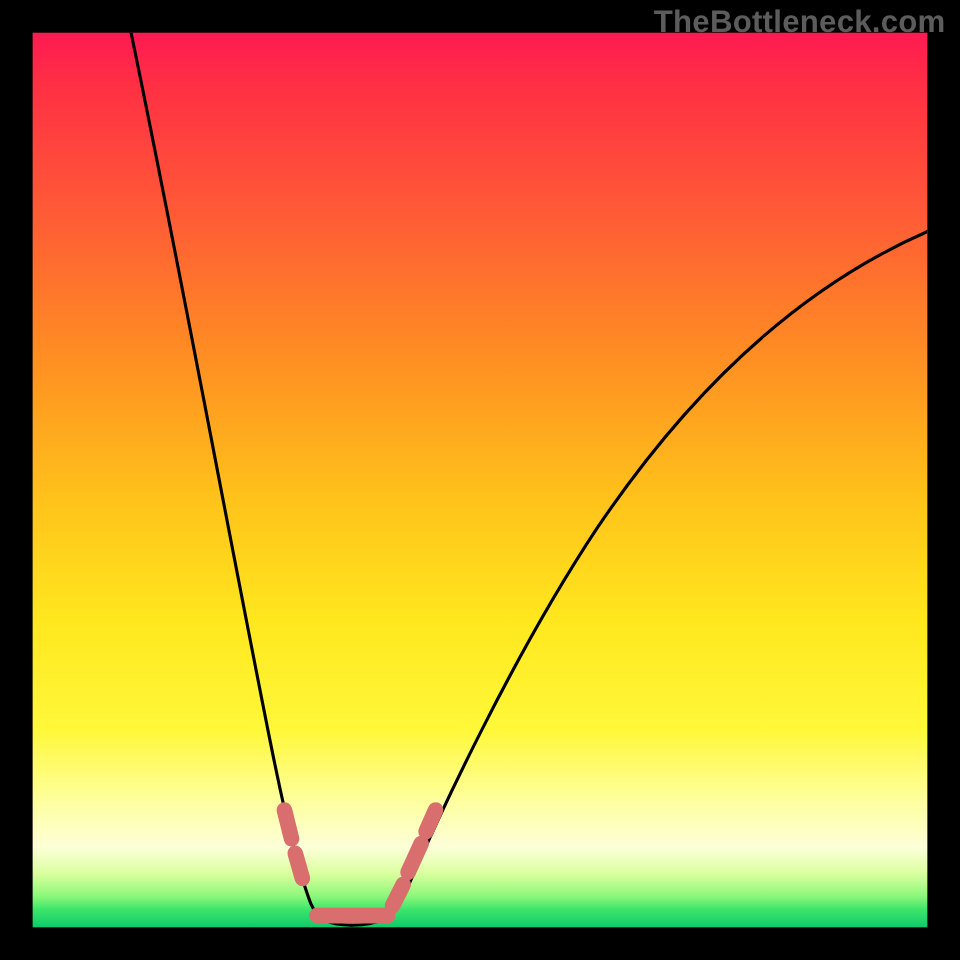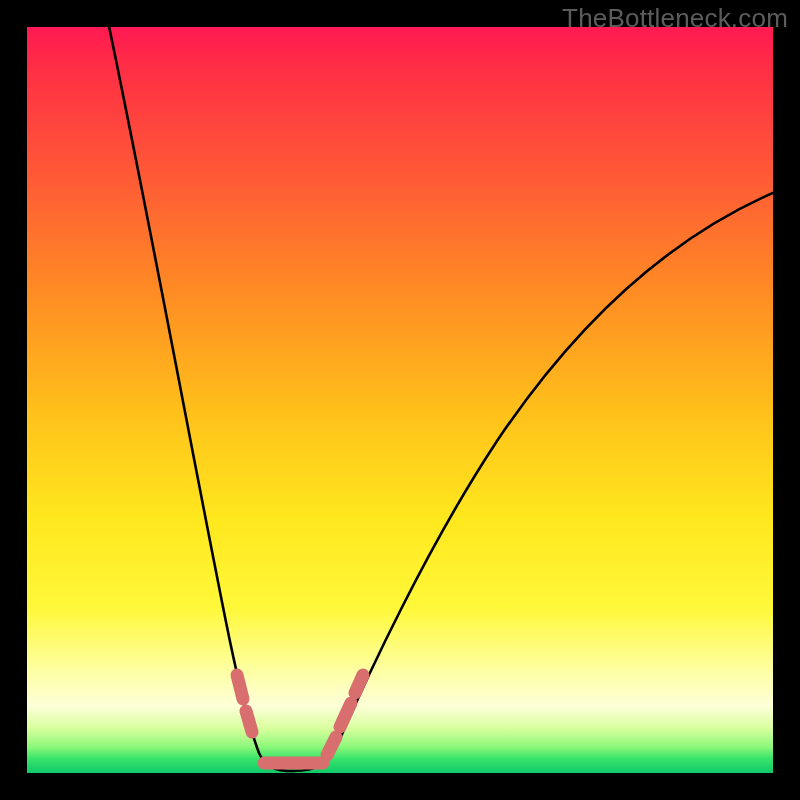--- a/index.html
+++ b/index.html
@@ -16,21 +16,21 @@
     background: #000;
     position: relative;
   }
   .watermark {
     position: absolute;
     top: 3px;
     right: 12px;
     font-family: Arial, Helvetica, sans-serif;
     font-size: 26px;
     color: #5c5c5c;
-    font-weight: 400;
+    font-weight: 700;
     letter-spacing: 0.2px;
     z-index: 10;
   }
   .plot {
     position: absolute;
     left: 27px;
     top: 27px;
     width: 746px;
     height: 746px;
     overflow: hidden;

